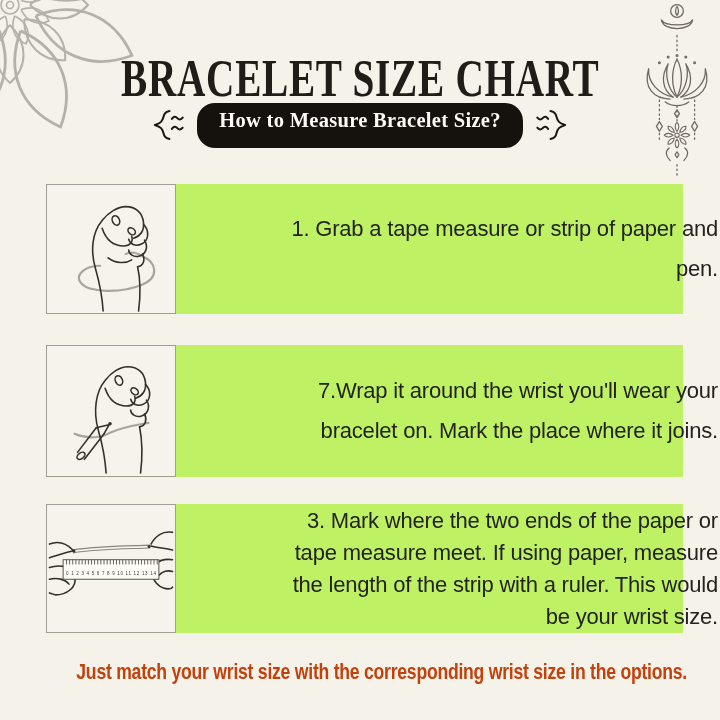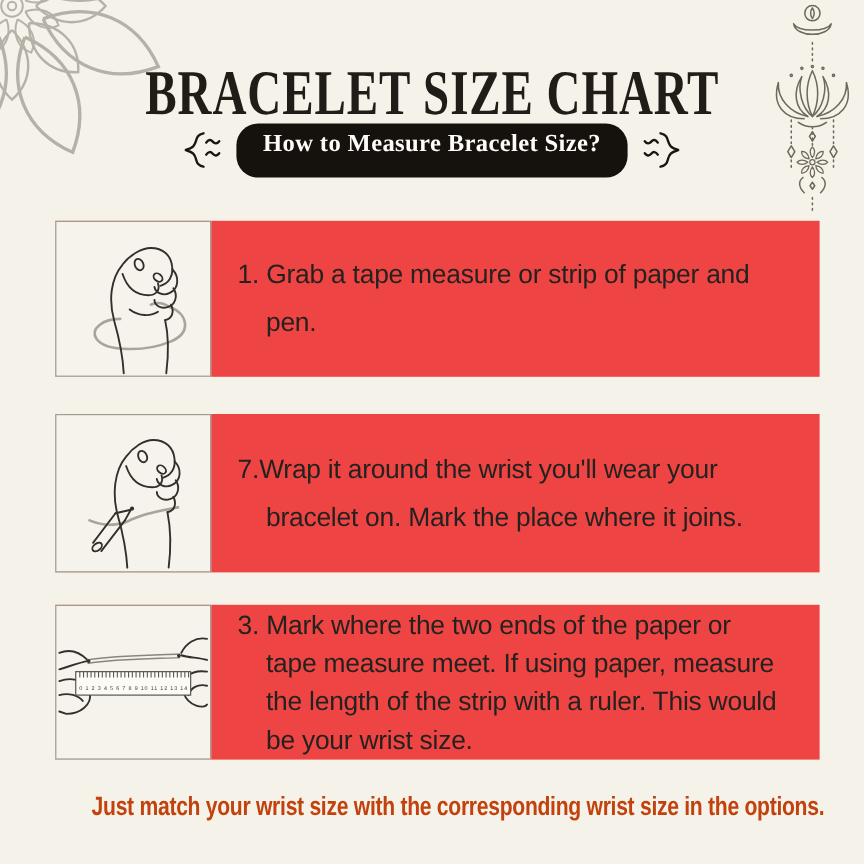--- a/index.html
+++ b/index.html
@@ -29,21 +29,21 @@
   .badge{
     background:#15120e; color:#fdfcf8; border-radius:18px;
     height:45px; line-height:35px; padding:0 22px;
     font-family:"Liberation Serif", serif; font-weight:bold;
     font-size:20.5px; letter-spacing:.3px; white-space:nowrap;
   }
   .flourish{width:34px; height:40px;}
   .flourish.flip{transform:scaleX(-1);}
 
   
-  .step{position:absolute; left:46px; width:637px; background:#ef4444;}
+  .step{position:absolute; left:46px; width:637px; background:#bef264;text-align:right;}
   .step1{top:184px; height:130px;}
   .step2{top:345px; height:132px;}
   .step3{top:504px; height:129px;}
   .panel{
     position:absolute; left:0; top:0; bottom:0; width:130px;
     background:#f5f3ec; border:1px solid #a19d92; box-sizing:border-box;
   }
   .panel svg{width:100%; height:100%; display:block;}
   .label{
     position:absolute; left:152px; top:0; bottom:0;

